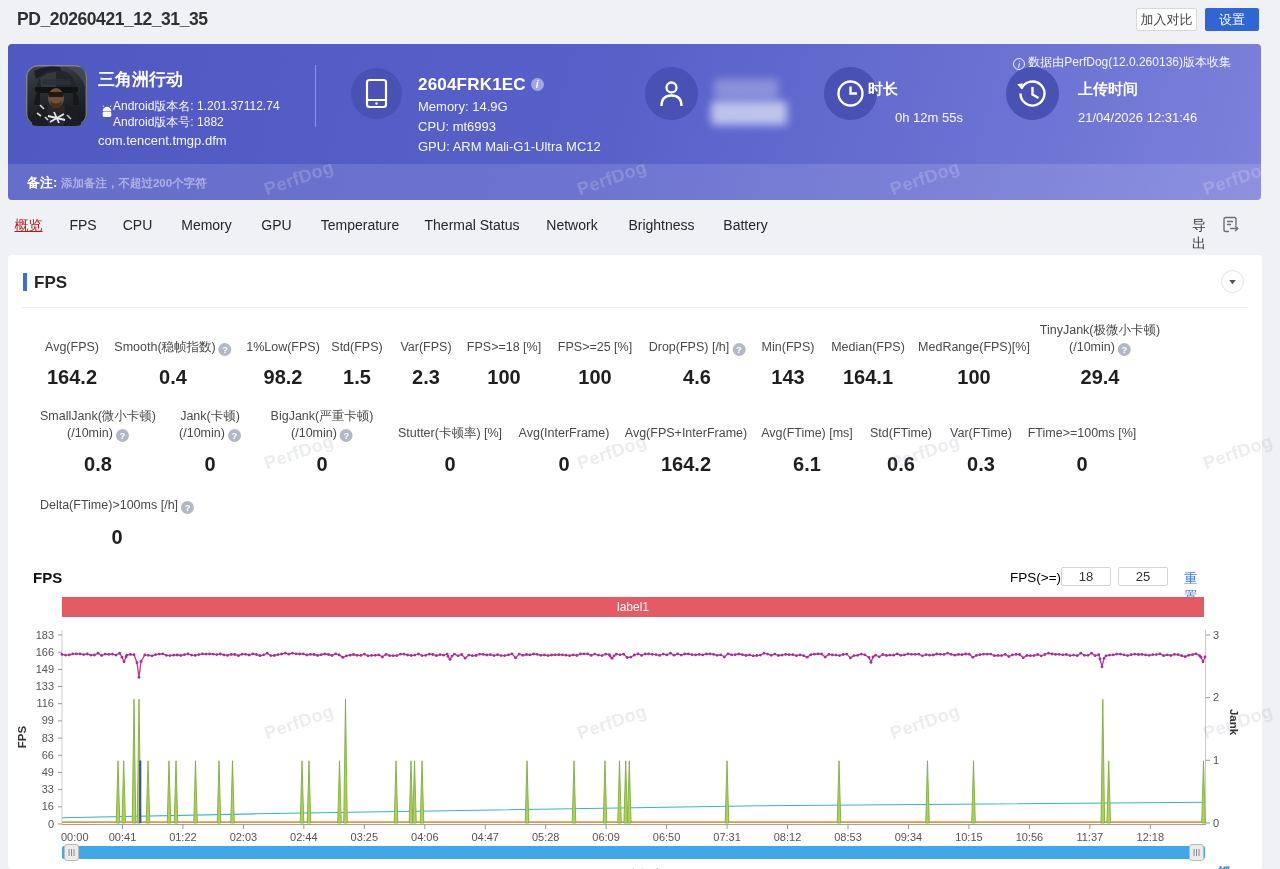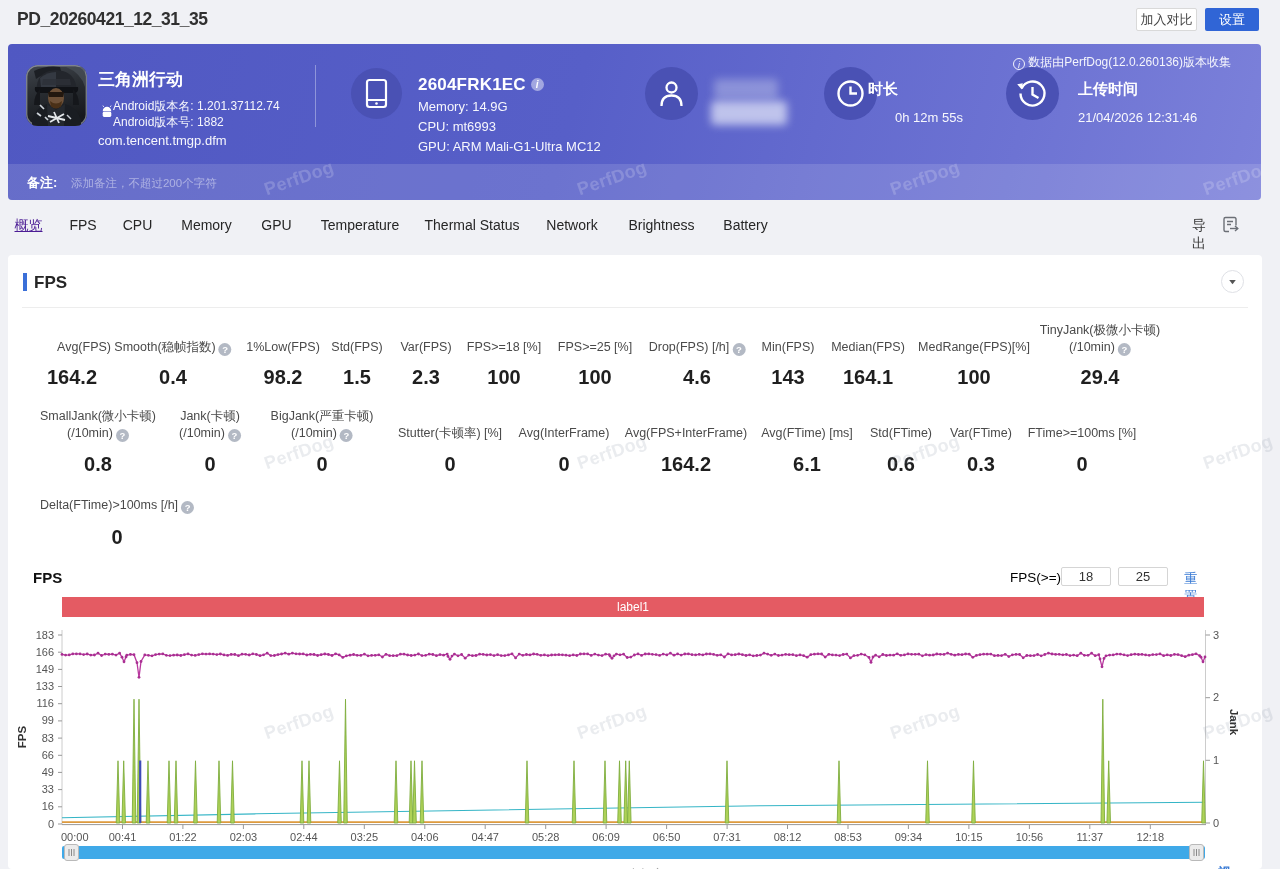--- a/index.html
+++ b/index.html
@@ -18,21 +18,21 @@
 <div id="page">
 
 <div class="abs" style="left:17px;top:9px;font-size:17.5px;font-weight:bold;color:#303030;letter-spacing:-0.45px;">PD_20260421_12_31_35</div>
 <div class="abs" style="left:1136px;top:8px;width:61px;height:23px;background:#fff;border:1px solid #d9d9d9;border-radius:2px;font-size:13px;color:#444;text-align:center;line-height:21px;">加入对比</div>
 <div class="abs" style="left:1205px;top:8px;width:54px;height:23px;background:#3065d6;border-radius:2px;font-size:13px;color:#fff;text-align:center;line-height:23px;">设置</div>
 
 <div class="abs" style="left:8px;top:44px;width:1253px;height:156px;border-radius:4px;
  background:linear-gradient(105deg,#5058c2 0%,#575fc8 45%,#6d73d3 80%,#7c81da 100%);overflow:hidden;">
 
   <div class="abs" style="left:0;top:120px;width:1253px;height:36px;background:rgba(255,255,255,0.13);"></div>
-  <div class="abs" style="left:19px;top:130px;font-size:13px;color:#fff;font-weight:bold;">备注: <span style="font-weight:normal;font-size:11.5px;color:rgba(255,255,255,0.45);margin-left:10px;">添加备注，不超过200个字符</span></div>
+  <div class="abs" style="left:19px;top:130px;font-size:13px;color:#fff;font-weight:bold;">备注: <span style="font-weight:bold;font-size:11.5px;color:rgba(255,255,255,0.45);">添加备注，不超过200个字符</span></div>
 
   <span class="wm" style="left:255px;top:124px;color:rgba(255,255,255,0.18);">PerfDog</span>
   <span class="wm" style="left:568px;top:124px;color:rgba(255,255,255,0.18);">PerfDog</span>
   <span class="wm" style="left:881px;top:124px;color:rgba(255,255,255,0.18);">PerfDog</span>
   <span class="wm" style="left:1194px;top:124px;color:rgba(255,255,255,0.18);">PerfDog</span>
 
   <div class="abs" style="right:30px;top:10px;font-size:12px;color:rgba(255,255,255,0.92);white-space:nowrap;">
     <span style="display:inline-block;width:12px;height:12px;border:1px solid rgba(255,255,255,0.9);border-radius:50%;font-size:9px;line-height:12px;text-align:center;vertical-align:-2px;font-style:italic;">i</span>
     数据由PerfDog(12.0.260136)版本收集</div>
 
@@ -116,21 +116,21 @@
           <g fill="none" stroke="#fff" stroke-width="2.4">
       <path d="M15.6,21.5 a12,12 0 1 1 -1.1,5"></path>
             <path d="M26.5,20 L26.5,27.5 L32.5,31"></path>
           </g>
       <path d="M11.2,17.2 L16.8,16.2 L15.8,22.4 Z" fill="#fff"></path>
         </svg>
   </div>
   <div class="abs" style="left:1070px;top:36px;font-size:15px;font-weight:bold;color:#fff;">上传时间</div>
   <div class="abs" style="left:1070px;top:66px;font-size:13px;color:rgba(255,255,255,0.95);">21/04/2026 12:31:46</div>
 </div>
-<span class="tab cc" style="left:28.5px;color:#4c1d95;text-decoration:underline;">概览</span>
+<span class="tab cc" style="left:28.5px;color:#b91c1c;text-decoration:underline;">概览</span>
 <span class="tab cc" style="left:83px;">FPS</span>
 <span class="tab cc" style="left:137.5px;">CPU</span>
 <span class="tab cc" style="left:206.5px;">Memory</span>
 <span class="tab cc" style="left:276.5px;">GPU</span>
 <span class="tab cc" style="left:360px;">Temperature</span>
 <span class="tab cc" style="left:472px;">Thermal Status</span>
 <span class="tab cc" style="left:572px;">Network</span>
 <span class="tab cc" style="left:661.5px;">Brightness</span>
 <span class="tab cc" style="left:745.5px;">Battery</span>
 
@@ -146,21 +146,21 @@
 
 <div class="abs" style="left:8px;top:255px;width:1254px;height:614px;background:#fff;border-radius:4px;"></div>
 <div class="abs" style="left:23px;top:273px;width:4px;height:18px;background:#3a6fd8;"></div>
 <div class="abs" style="left:34px;top:273px;font-size:17px;font-weight:bold;color:#262626;">FPS</div>
 <div class="abs" style="left:1221px;top:270px;width:23px;height:23px;border:1px solid #dfe1e6;border-radius:50%;">
   <svg width="21" height="21" viewBox="0 0 21 21">
         <path d="M7.2,9 L13.8,9 L10.5,13.2 Z" fill="#555"></path>
       </svg>
 </div>
 <div class="abs" style="left:22px;top:307px;width:1226px;height:1px;background:#ededed;"></div>
-<div class="abs lbl cc" style="left:72px;top:339px;margin-left:12px;">Avg(FPS)</div>
+<div class="abs lbl cc" style="left:72px;top:339px;">Avg(FPS)</div>
 <div class="abs val cc" style="left:72px;top:366px;">164.2</div>
 <div class="abs lbl cc" style="left:173px;top:339px;">Smooth(稳帧指数)<span class="q">?</span></div>
 <div class="abs val cc" style="left:173px;top:366px;">0.4</div>
 <div class="abs lbl cc" style="left:283px;top:339px;">1%Low(FPS)</div>
 <div class="abs val cc" style="left:283px;top:366px;">98.2</div>
 <div class="abs lbl cc" style="left:357px;top:339px;">Std(FPS)</div>
 <div class="abs val cc" style="left:357px;top:366px;">1.5</div>
 <div class="abs lbl cc" style="left:426px;top:339px;">Var(FPS)</div>
 <div class="abs val cc" style="left:426px;top:366px;">2.3</div>
 <div class="abs lbl cc" style="left:504px;top:339px;">FPS&gt;=18 [%]</div>

